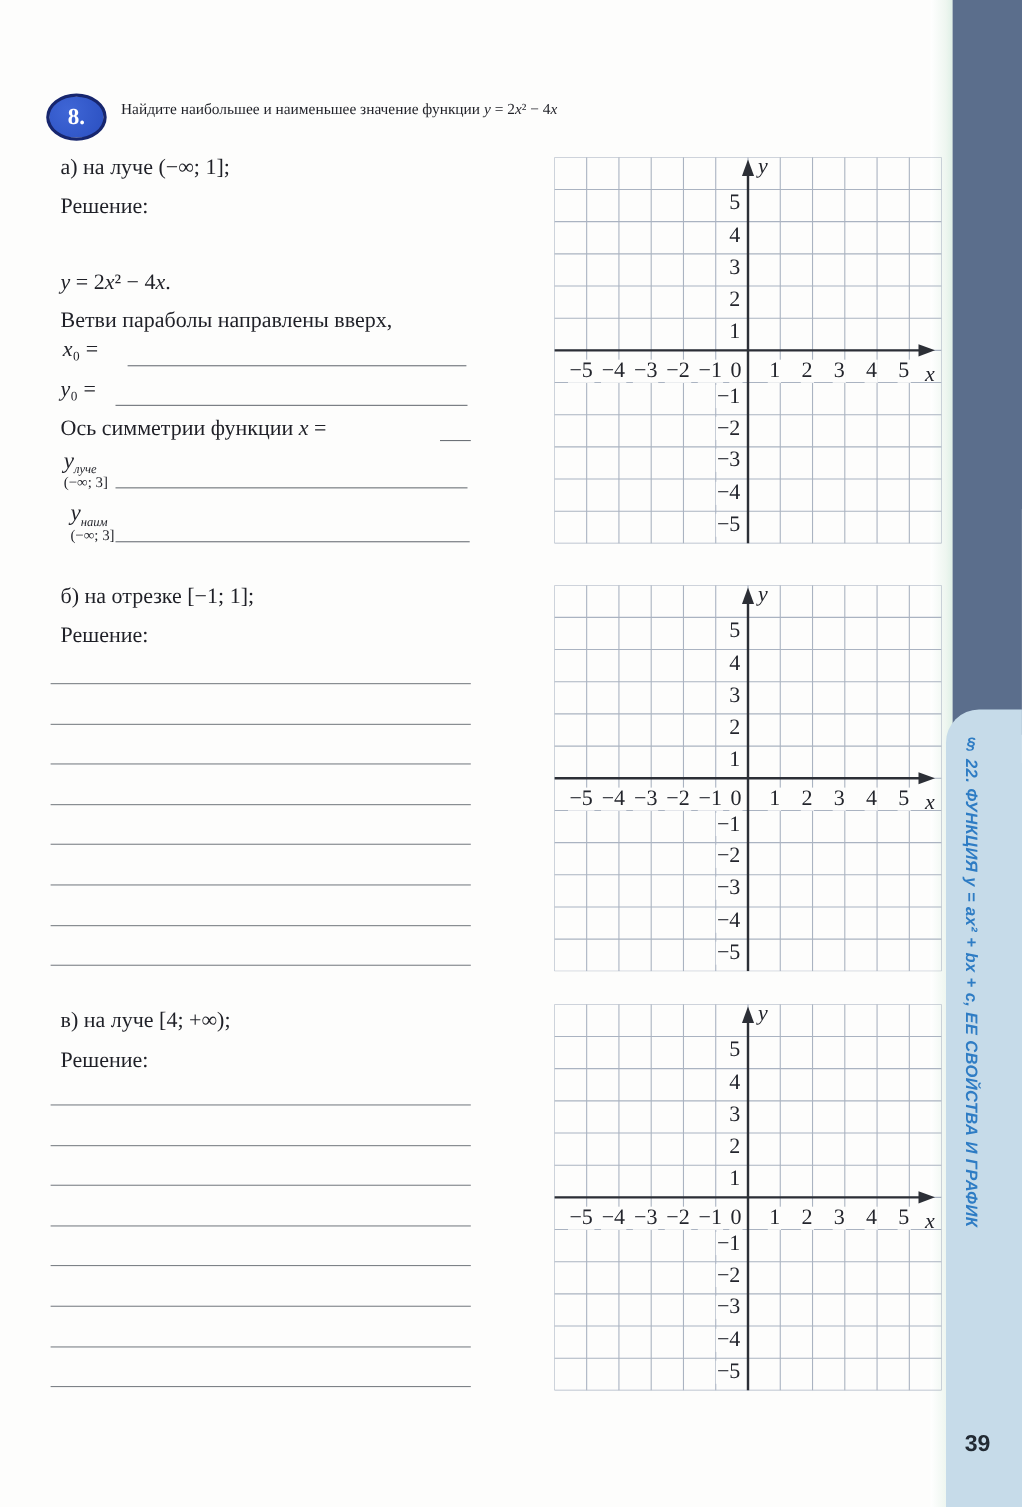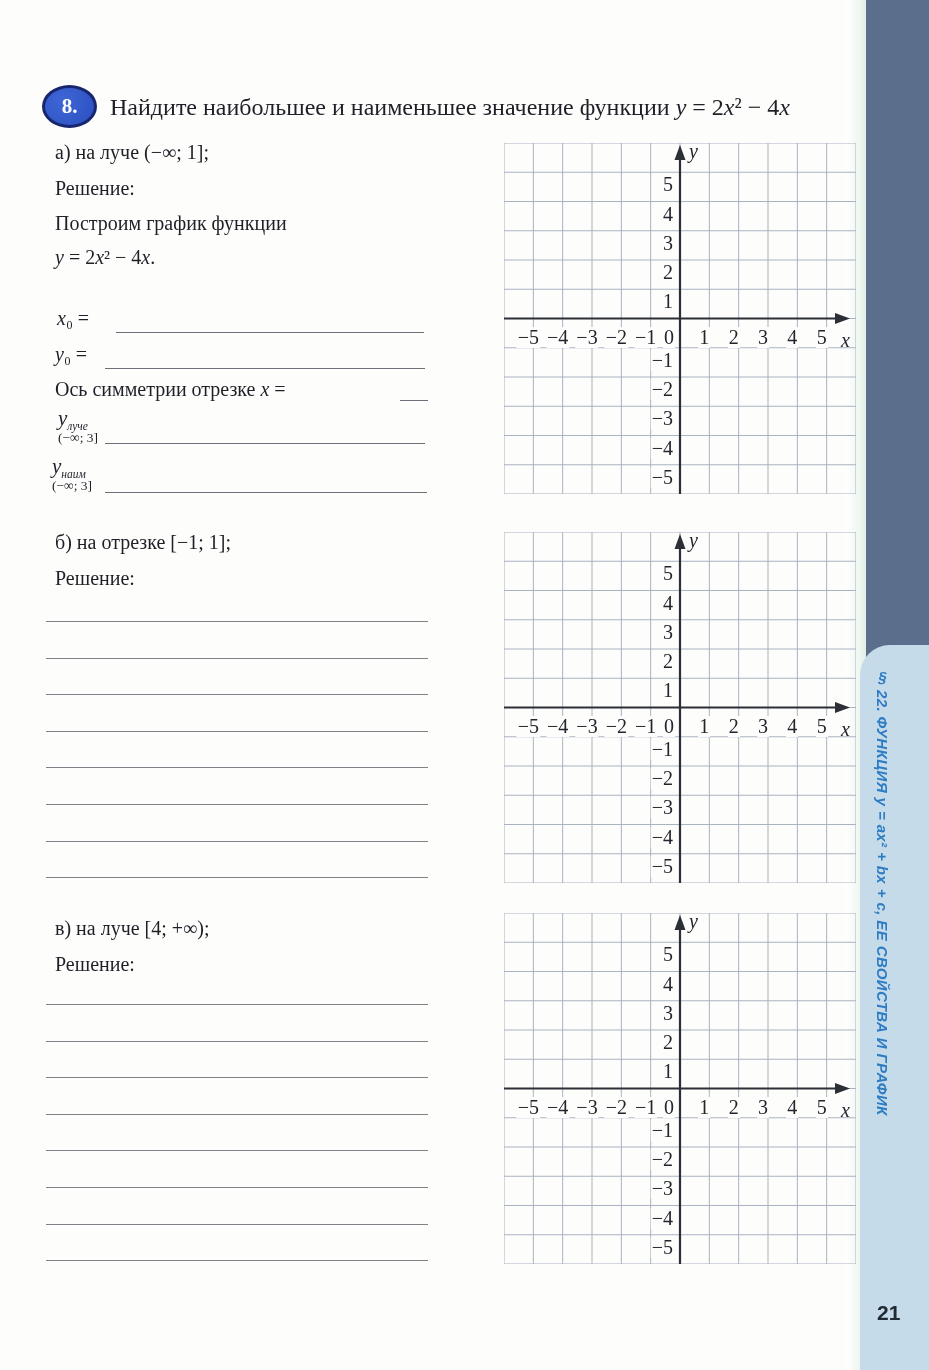--- a/index.html
+++ b/index.html
@@ -21,21 +21,21 @@
   .page-num { position:absolute; left:877px; top:1301px;
     font-family:"Liberation Sans",sans-serif; font-size:21px; font-weight:600; color:#222a33; }
 
   .badge { position:absolute; left:42px; top:85px; width:55px; height:43px;
     border-radius:50%; box-sizing:border-box;
     display:flex; align-items:center; justify-content:center;
     color:#fff; font-weight:bold; font-size:21px; }
 
   .t { position:absolute; font-size:20px; color:#1f2027; white-space:nowrap; line-height:1.25; }
   .t i { font-style:italic; }
-  .title-row { font-size:24px;text-align:center; }
+  .title-row { font-size:14px;text-align:center; }
 
   .wline { position:absolute; height:0; border-top:1.7px solid #6d7278; }
   .rule  { position:absolute; height:0; border-top:1.5px solid #7d8287; }
 
   .ymm .ysym i { font-size:21px; }
   .ymm .ysub { font-size:11.5px; font-style:italic; vertical-align:-5px; }
   .ymm .yint { font-size:13.5px; margin-top:-3px; }
 
   .graph { position:absolute; width:352px; height:351px; }
   .graph svg { position:absolute; left:0; top:0; }
@@ -46,61 +46,61 @@
 </style>
 </head>
 <body>
 
 <div id="page">
 
   <div class="edge-strip"></div>
   <div class="side-dark" style="background: rgb(91, 110, 140);"></div>
   <div class="side-tab" style="background: rgb(198, 219, 233);"></div>
   <div class="side-title" style="color: rgb(46, 124, 196);">§ 22. ФУНКЦИЯ y = ax² + bx + c, ЕЕ СВОЙСТВА И ГРАФИК</div>
-  <div class="page-num">21</div>
+  <div class="page-num">39</div>
 
   <div class="badge" style="background: radial-gradient(circle at 35% 35%, rgb(63, 102, 214), rgb(42, 79, 192)); border: 3px solid rgb(23, 38, 110);">
     <span>8.</span>
   </div>
   <div class="t title-row" style="left:110px; top:92px;">
     <span>Найдите наибольшее и наименьшее значение функции</span>
     <span>
       <i>y</i><span> = 2</span><i>x</i><span>² − 4</span><i>x</i>
     </span>
   </div>
 
   <div class="t" style="left:55px; top:140px;">а) на луче (−∞; 1];</div>
   <div class="t" style="left:55px; top:176px;">Решение:</div>
-  <div class="t" style="left:55px; top:211px;">Построим график функции</div>
   <div class="t" style="left:55px; top:245px;">
     <i>y</i><span> = 2</span><i>x</i><span>² − 4</span><i>x</i><span>.</span>
   </div>
+  <div class="t" style="left:55px; top:279px;">Ветви параболы направлены вверх,</div>
 
   <div class="t" style="left:57px; top:306px;">
     <i>x</i><span>₀ =</span>
   </div>
   <div class="wline" style="left:116px; top:332px; width:308px;"></div>
 
   <div class="t" style="left:55px; top:342px;">
     <i>y</i><span>₀ =</span>
   </div>
   <div class="wline" style="left:105px; top:368px; width:320px;"></div>
 
   <div class="t" style="left:55px; top:377px;">
-    <span>Ось симметрии отрезке </span><i>x</i><span> =</span>
+    <span>Ось симметрии функции </span><i>x</i><span> =</span>
   </div>
   <div class="wline" style="left:400px; top:400px; width:28px;"></div>
 
   <div class="t ymm" style="left:58px; top:405px;">
     <span class="ysym"><i>y</i><span class="ysub">луче</span></span>
     <div class="yint">(−∞; 3]</div>
   </div>
   <div class="wline" style="left:105px; top:443px; width:320px;"></div>
 
-  <div class="t ymm" style="left:52px; top:453px;">
+  <div class="t ymm" style="left:64px; top:453px;">
     <span class="ysym"><i>y</i><span class="ysub">наим</span></span>
     <div class="yint">(−∞; 3]</div>
   </div>
   <div class="wline" style="left:105px; top:492px; width:322px;"></div>
 
   <div class="t" style="left:55px; top:530px;">б) на отрезке [−1; 1];</div>
   <div class="t" style="left:55px; top:566px;">Решение:</div>
   <div id="rules-b"></div>
 
   <div class="t" style="left:55px; top:916px;">в) на луче [4; +∞);</div>

